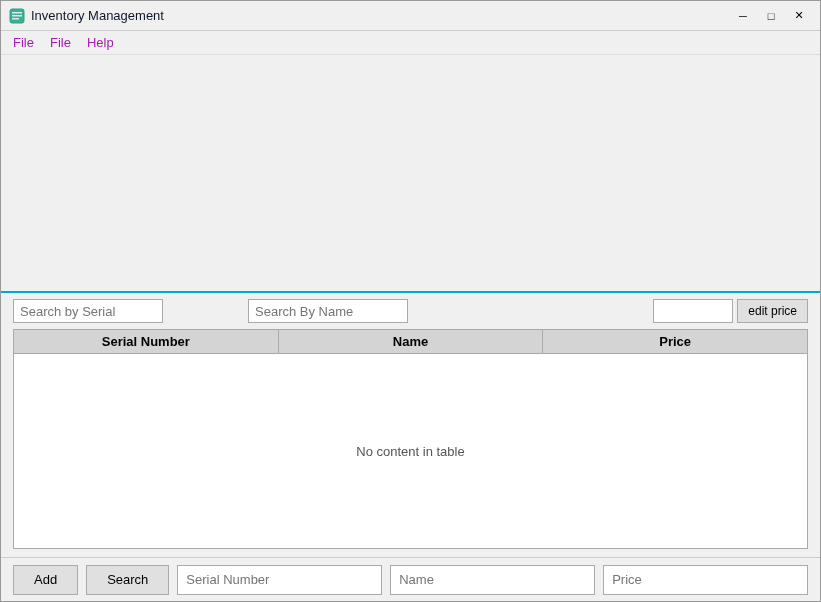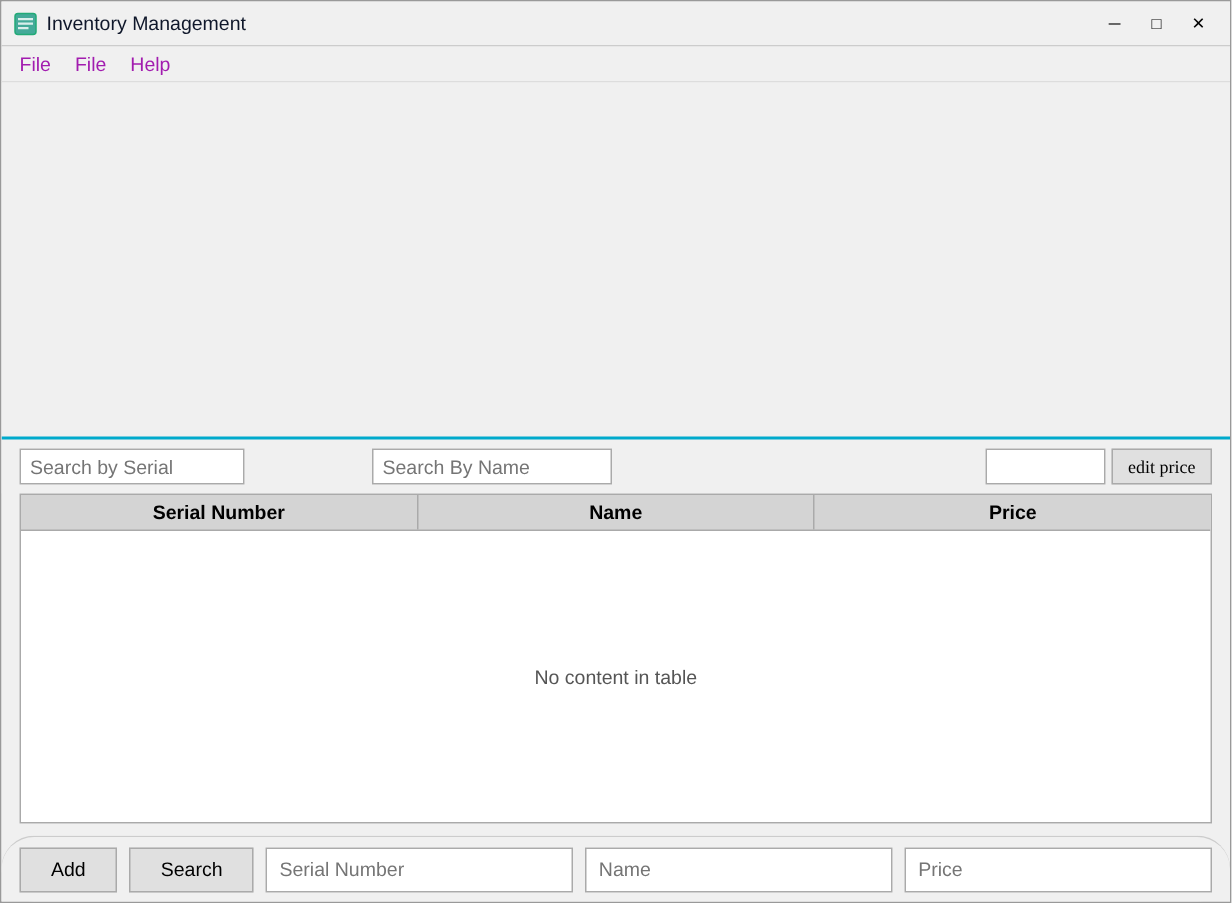--- a/index.html
+++ b/index.html
@@ -141,21 +141,20 @@
       outline: none;
     }
 
     .edit-price-btn {
       height: 24px;
       padding: 0 10px;
       background: #e0e0e0;
       border: 1px solid #aaa;
       cursor: pointer;
       font-size: 12px;
-      font-family: Liberation Serif, serif;
     }
 
     .table-container {
       flex-shrink: 0;
       border: 1px solid #aaa;
       background: #fff;
       margin: 0 12px;
       height: 220px;
       overflow: hidden;
       display: flex;
@@ -198,21 +197,20 @@
     .bottom-bar {
       height: 44px;
       display: flex;
       align-items: center;
       padding: 4px 12px;
       gap: 8px;
       background: #f0f0f0;
       border-top: 1px solid #ccc;
       flex-shrink: 0;
       margin-top: 8px;
-      border-radius: 22px;
     }
 
     .action-btn {
       height: 30px;
       padding: 0 20px;
       background: #e0e0e0;
       border: 1px solid #aaa;
       cursor: pointer;
       font-size: 13px;
       min-width: 60px;

